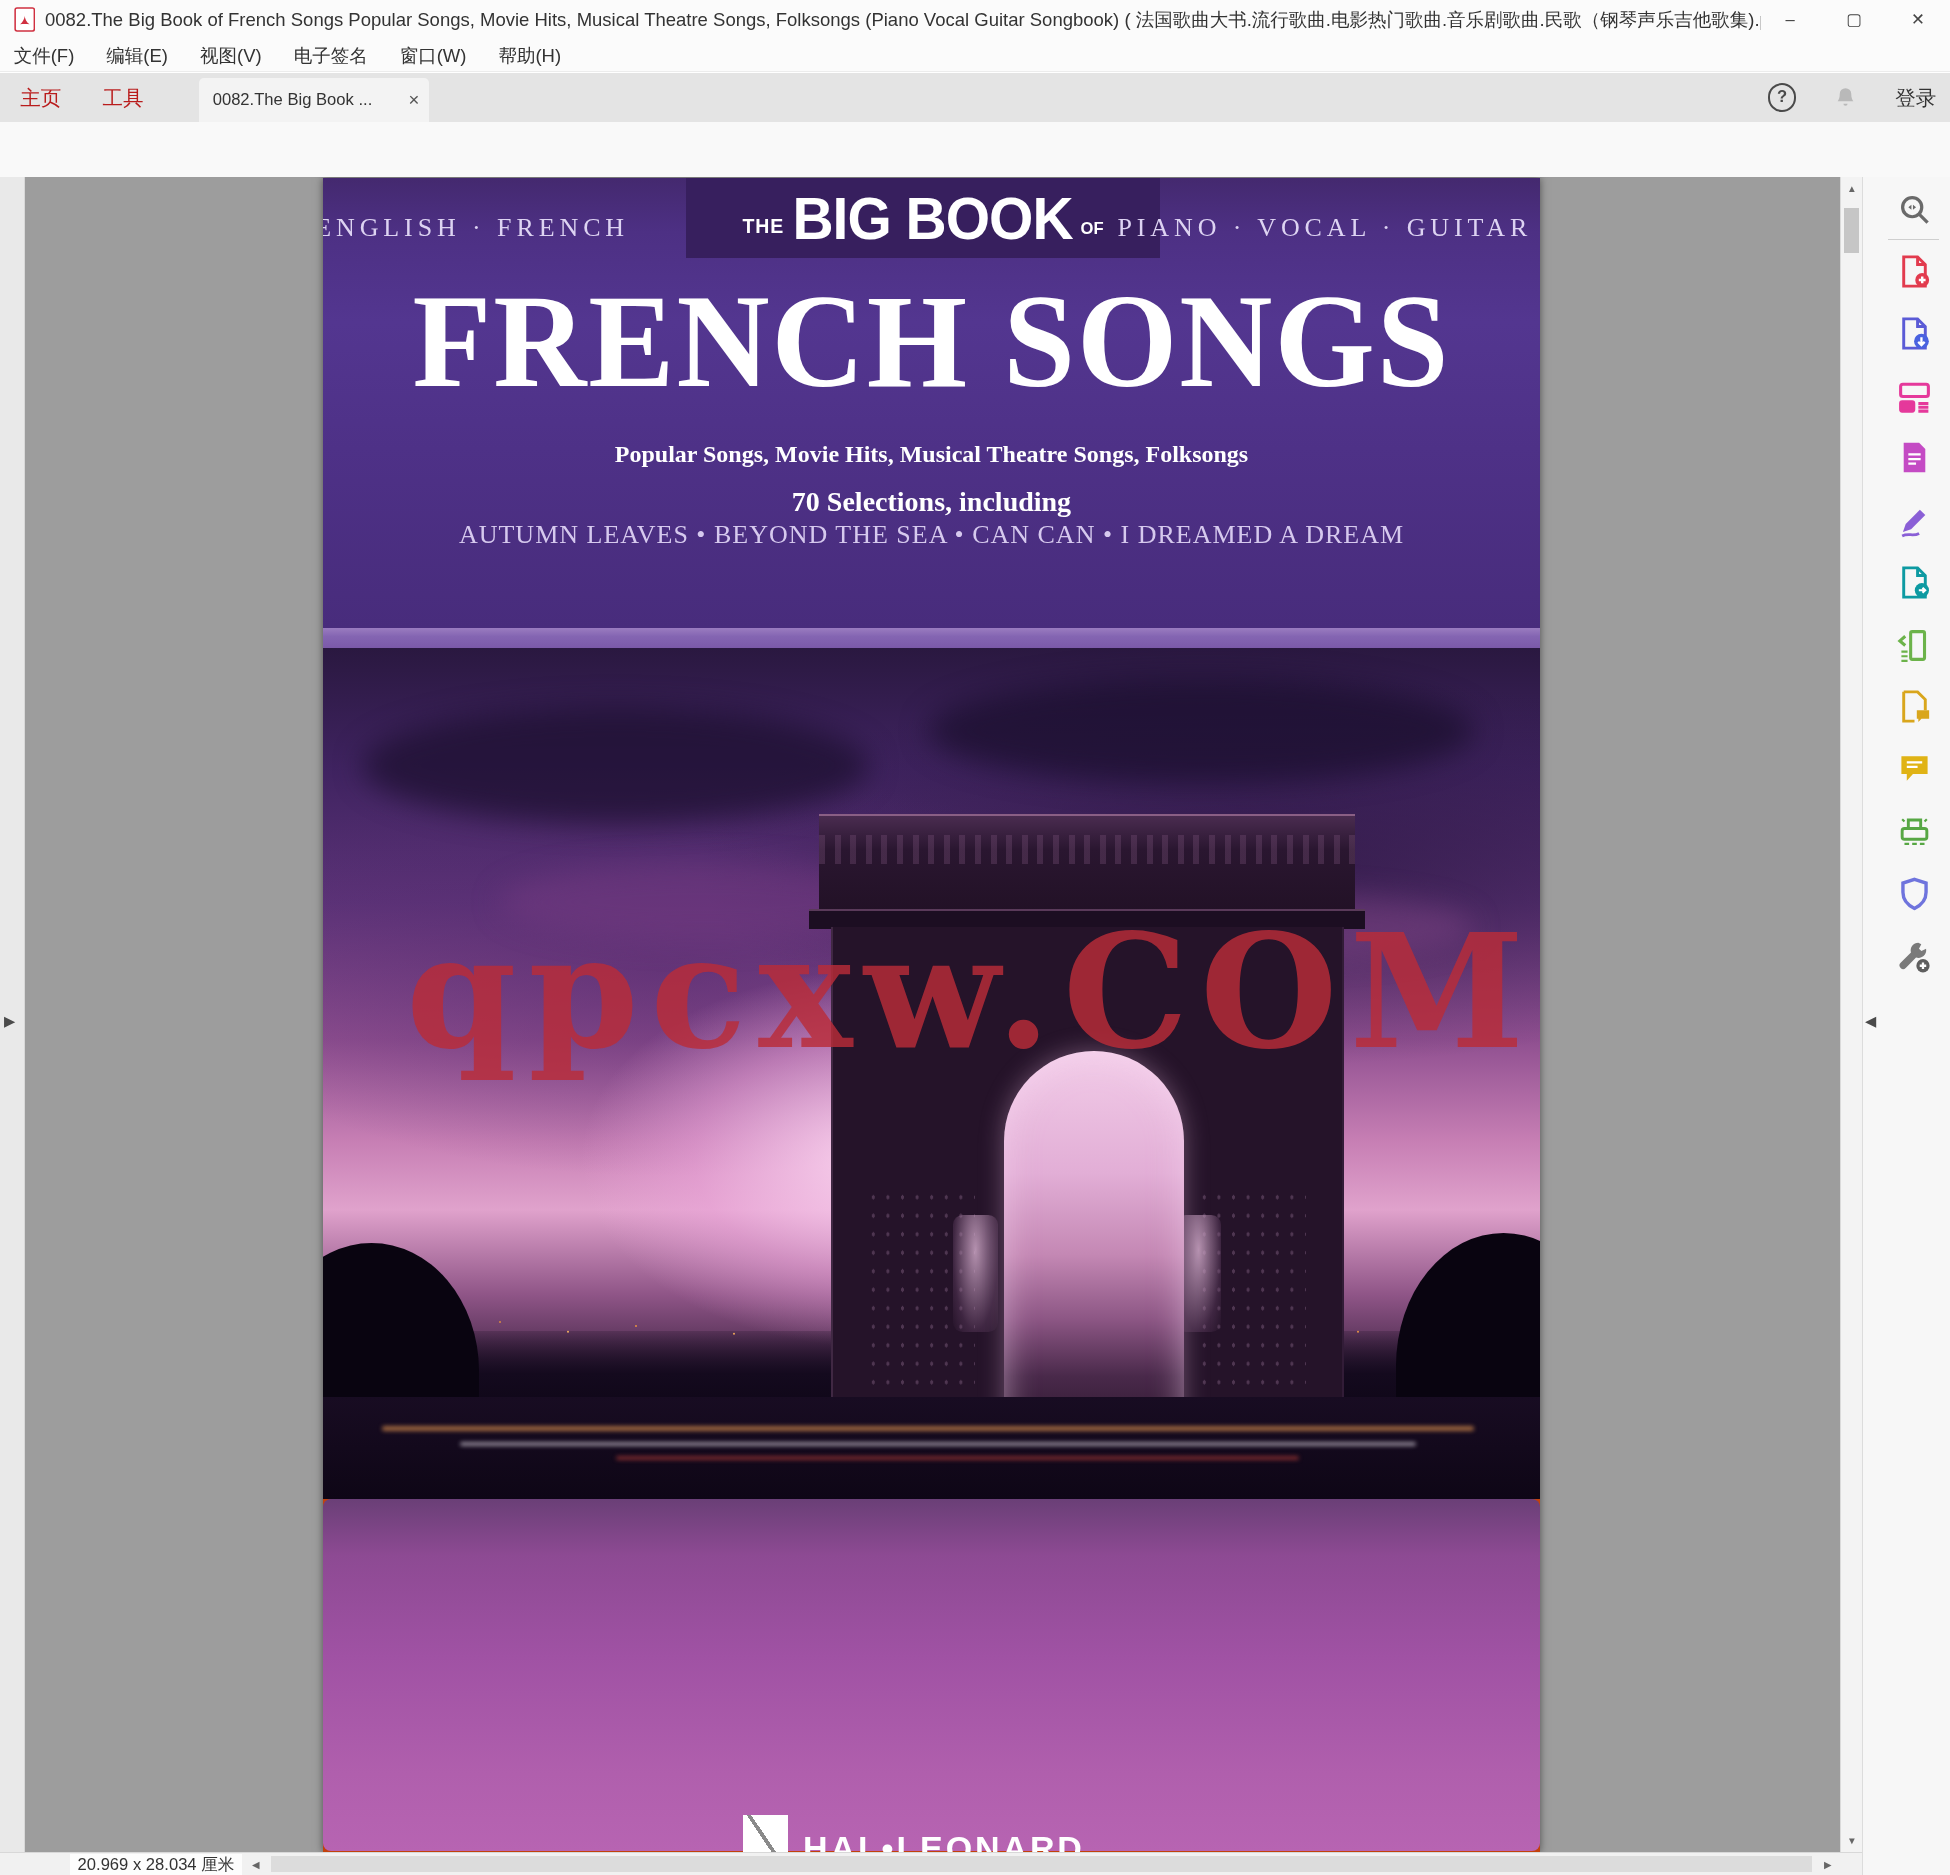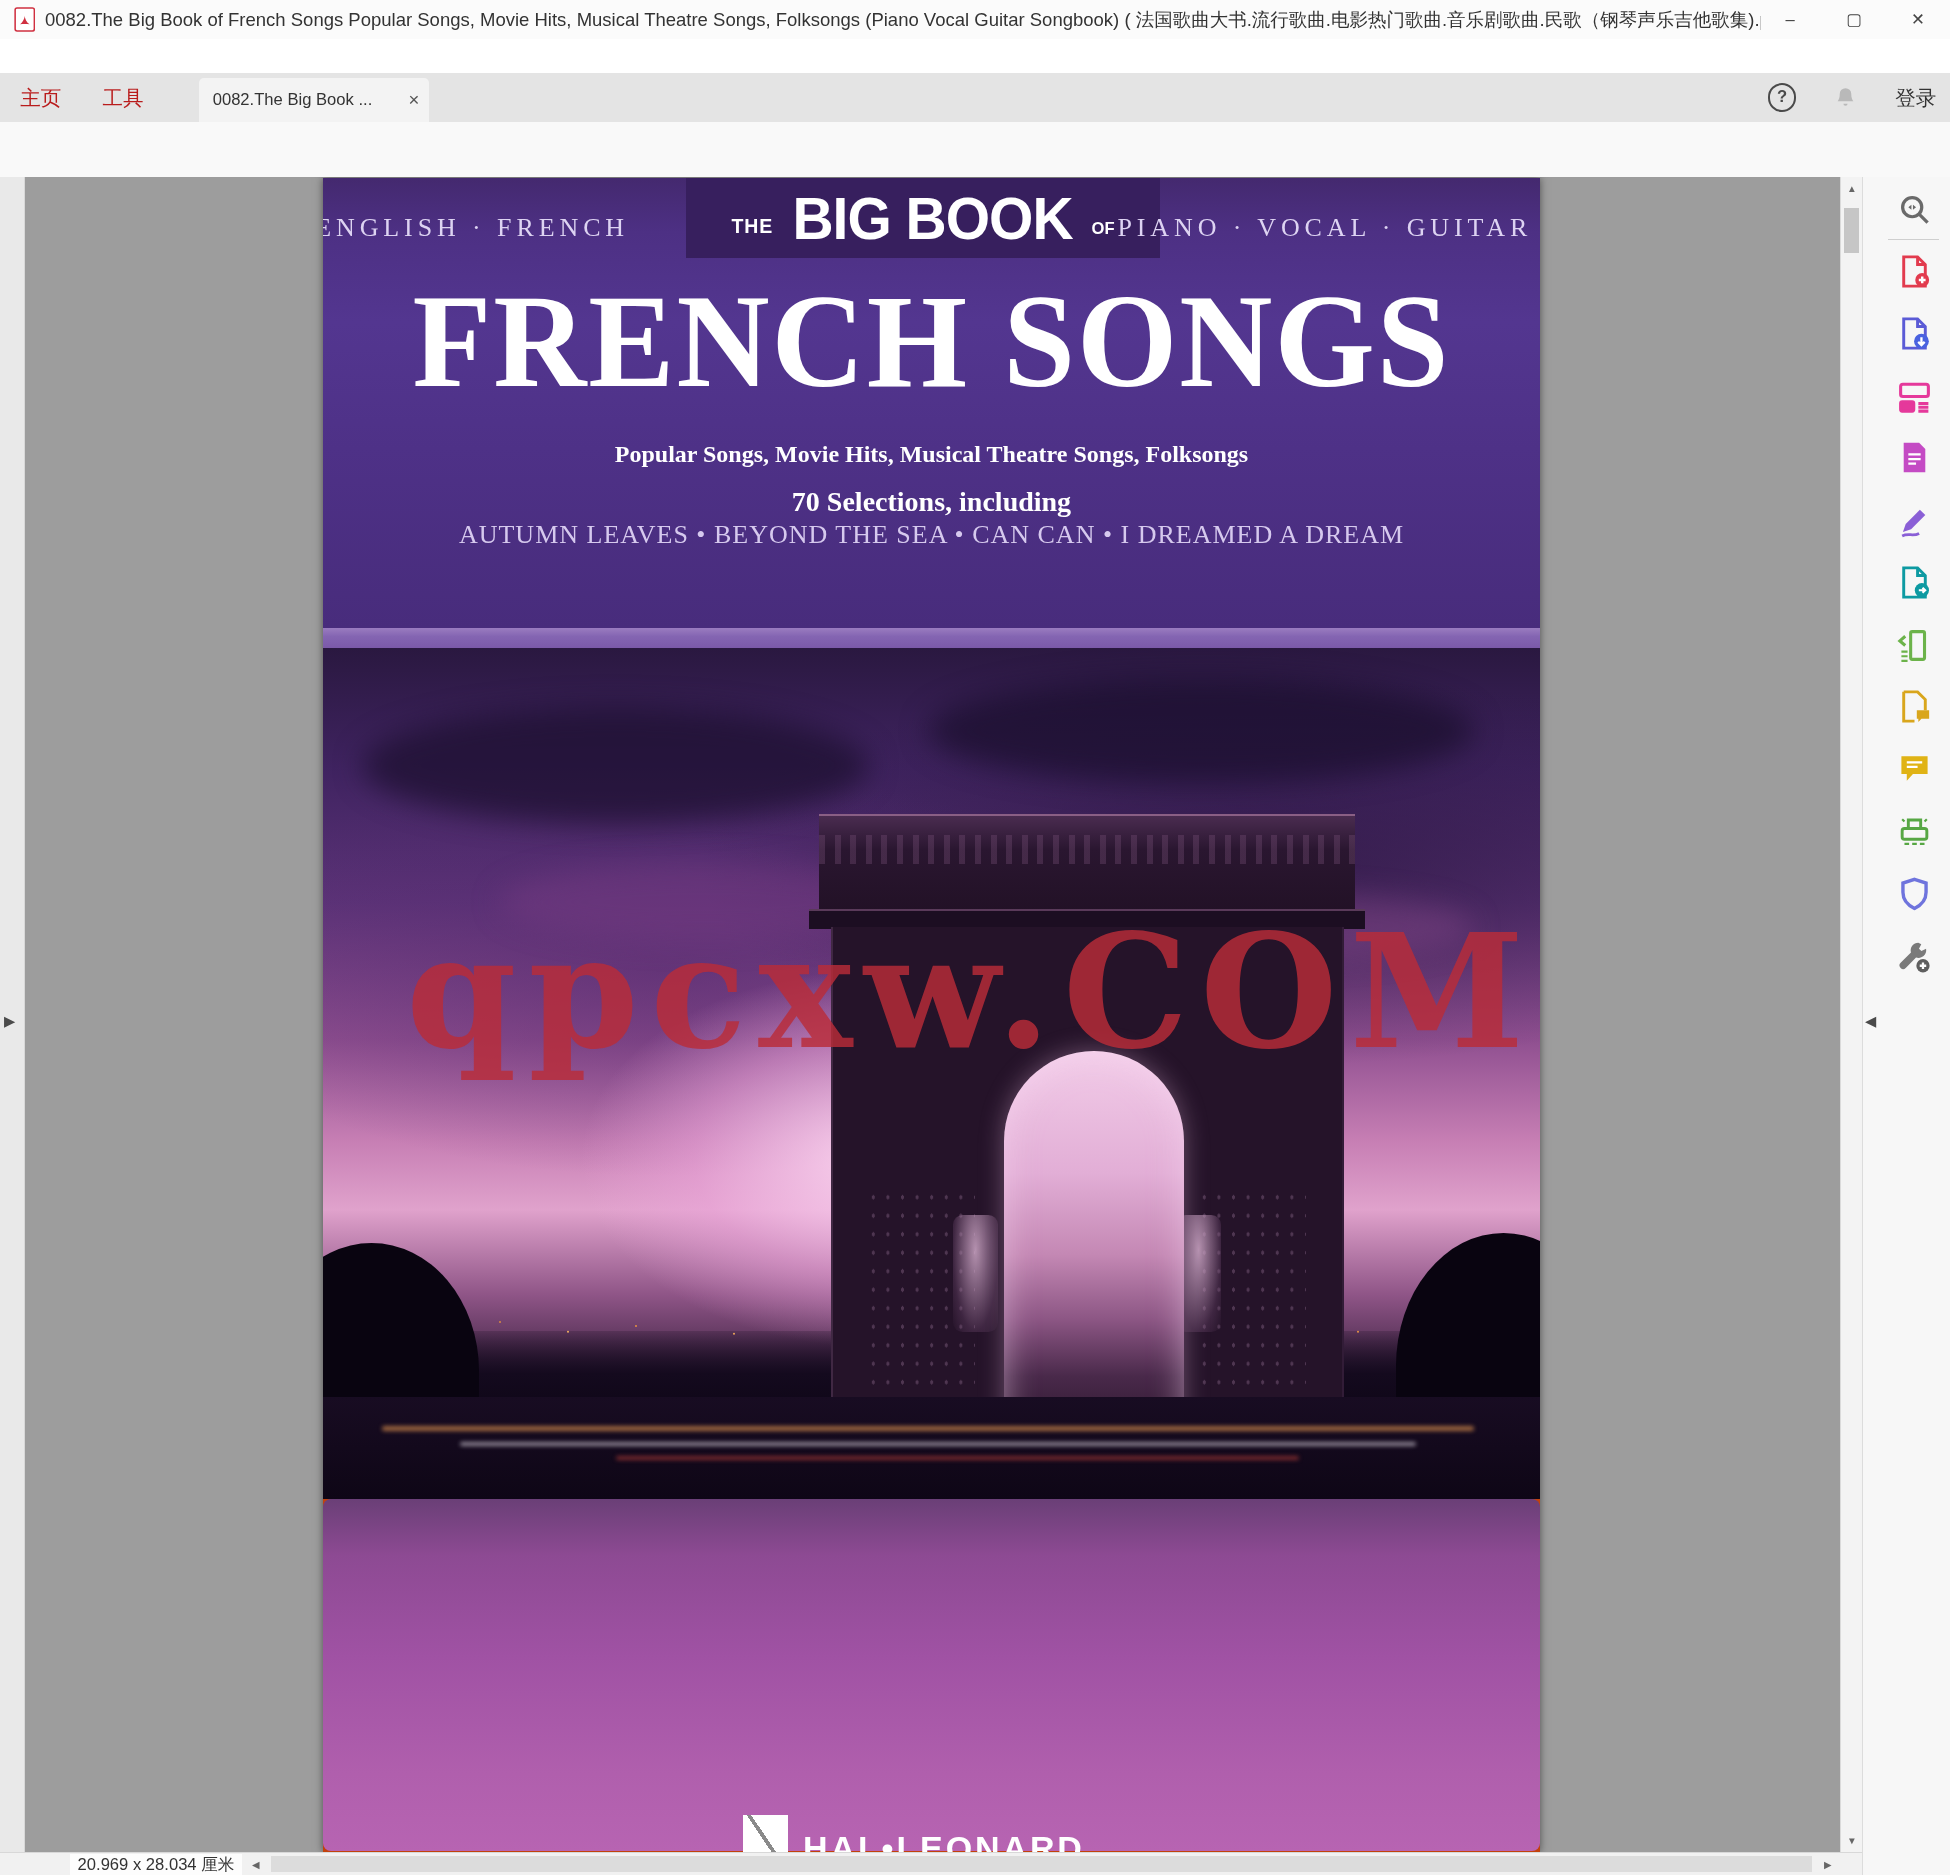--- a/index.html
+++ b/index.html
@@ -36,21 +36,21 @@
   #page-total{position:absolute;left:582px;top:138px;font-size:17.6px;color:#555;}
   #zoom-box{position:absolute;left:899px;top:135px;width:94px;height:29px;border-bottom:1px solid #9a9a9a;display:flex;align-items:center;justify-content:center;gap:13.7px;font-size:17.6px;color:#555;}
   .dd-arrow{font-size:10.7px;color:#666;}
   
   #left-strip{position:absolute;left:0;top:177px;width:25px;height:1675px;background:#e9e9e9;border-right:1px solid #d8d8d8;box-sizing:border-box;}
   #left-toggle{position:absolute;left:3.9px;top:835px;font-size:14.6px;color:#4a4a4a;}
   #content{position:absolute;left:25px;top:177px;width:1815px;height:1675px;background:#9d9d9d;overflow:hidden;}
   
   #page{position:absolute;left:298px;top:1px;width:1217px;height:1674px;overflow:hidden;background:#c2410c;box-shadow:0 0 7.8px rgba(0,0,0,.5);}
   #cover-top{position:absolute;left:0;top:0;width:1217px;height:450px;background:linear-gradient(180deg,#44296f 0%,#4d3084 12%,#533690 32%,#4e3187 60%,#482c7c 100%);}
-  #logo-box{position:absolute;left:363px;top:0;width:474px;height:80px;background:#371f5e;display:flex;align-items:center;justify-content:center;gap:19px;color:#fff;}
+  #logo-box{position:absolute;left:363px;top:0;width:474px;height:80px;background:#371f5e;display:flex;align-items:center;justify-content:center;gap:8px;color:#fff;}
   #logo-the{font-size:19.5px;font-weight:bold;letter-spacing:1px;margin-top:17.6px;}
   #logo-bigbook{font-size:57px;font-weight:900;letter-spacing:-1px;transform:scaleY(1.05);font-family:"Liberation Sans",sans-serif;}
   #logo-of{font-size:16.6px;font-weight:bold;margin-top:21.5px;}
   .cover-small-caps{position:absolute;top:35px;font-family:"Liberation Serif",serif;font-size:26px;letter-spacing:4.9px;color:#ddd3f2;}
   #cover-top-left{left:-7.8px;}
   #cover-top-right{right:7.8px;}
   #cover-title{position:absolute;left:0;top:98px;width:1217px;text-align:center;font-family:"Liberation Serif",serif;font-weight:bold;font-size:129px;line-height:1;color:#fff;letter-spacing:2px;transform:scaleY(1.04);}
   #cover-subtitle{position:absolute;left:0;top:263px;width:1217px;text-align:center;font-family:"Liberation Serif",serif;font-weight:bold;font-size:24px;color:#fff;}
   #cover-selections{position:absolute;left:0;top:308px;width:1217px;text-align:center;font-family:"Liberation Serif",serif;font-weight:bold;font-size:28px;color:#fff;}
   .cover-songs{position:absolute;left:0;width:1217px;text-align:center;font-family:"Liberation Serif",serif;font-size:26px;color:#d6c9ee;letter-spacing:1px;}
@@ -127,20 +127,28 @@
       <path d="M6 18c2-1 5-6 5-9 0 3 2 7 5 9-3-.5-7-.5-10 0z" fill="#d03040"></path>
     </svg>
     <span id="title-text">0082.The Big Book of French Songs Popular Songs, Movie Hits, Musical Theatre Songs, Folksongs (Piano Vocal Guitar Songbook) ( 法国歌曲大书.流行歌曲.电影热门歌曲.音乐剧歌曲.民歌（钢琴声乐吉他歌集).pdf - Adobe Acrobat ...</span>
     <div id="win-controls">
       <span class="win-btn">–</span>
       <span class="win-btn">▢</span>
       <span class="win-btn">✕</span>
     </div>
   </div>
 
+  <div id="menubar">
+    <span class="menu-item">文件(F)</span>
+    <span class="menu-item">编辑(E)</span>
+    <span class="menu-item">视图(V)</span>
+    <span class="menu-item">电子签名</span>
+    <span class="menu-item">窗口(W)</span>
+    <span class="menu-item">帮助(H)</span>
+  </div>
 
   <div id="tabbar">
     <div id="tab-home" class="plain-tab">主页</div>
     <div id="tab-tools" class="plain-tab">工具</div>
     <div id="tab-doc">
       <span class="tab-label">0082.The Big Book ...</span>
       <span class="tab-close">×</span>
     </div>
     <div id="tabbar-right">
       <div id="help-icon">?</div>

